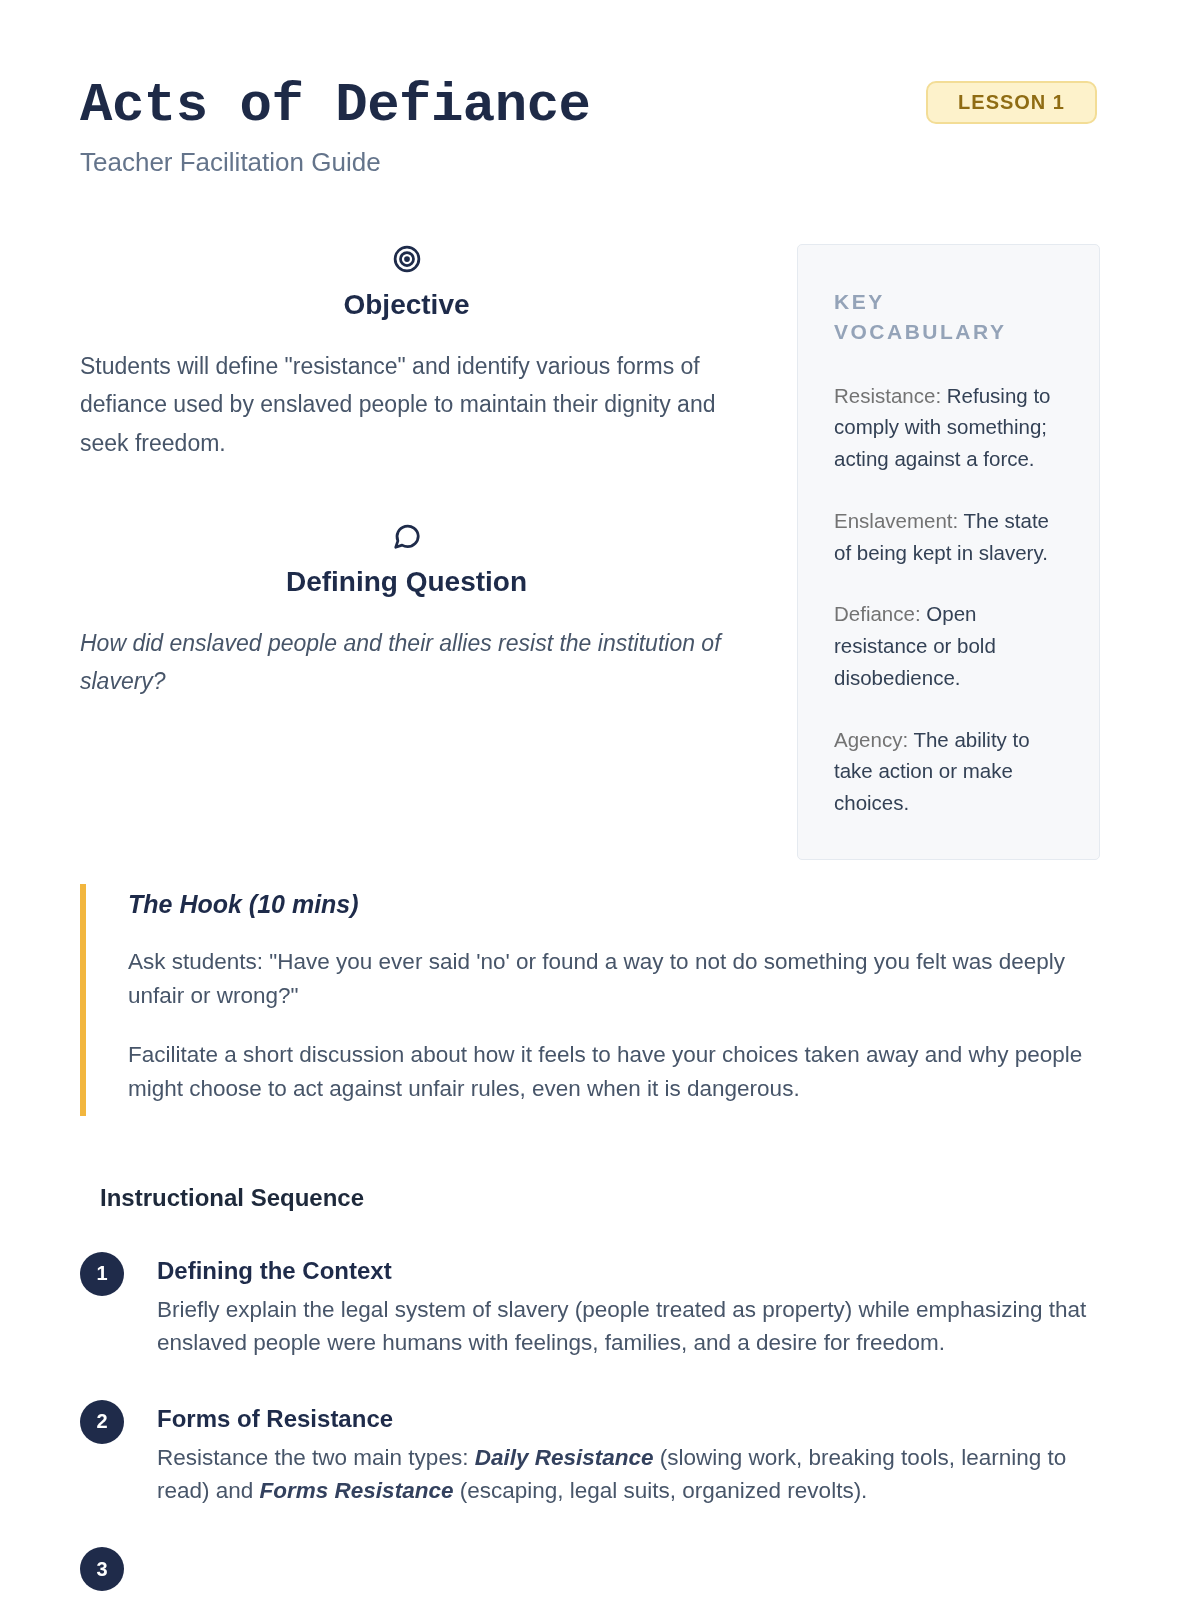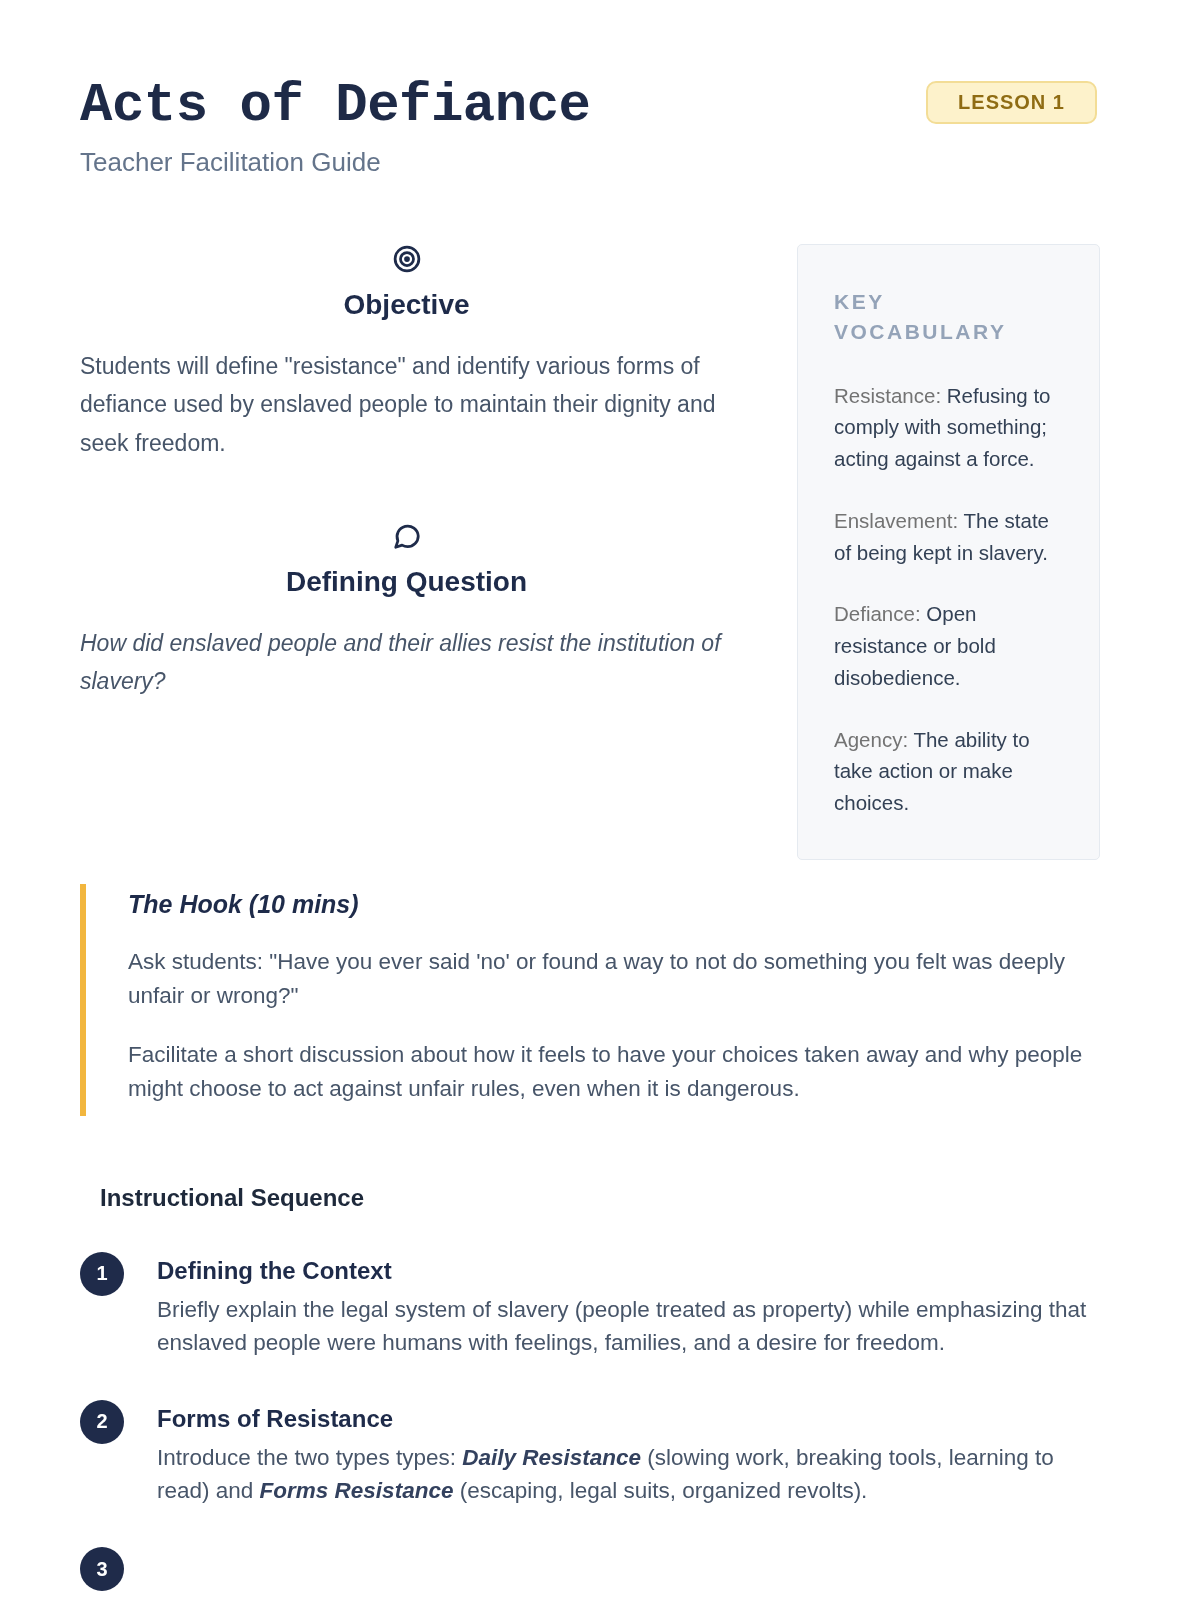--- a/index.html
+++ b/index.html
@@ -251,21 +251,21 @@
       <div>
         <div class="step-title">Defining the Context</div>
         <p class="step-body-text">Briefly explain the legal system of slavery (people treated as property) while emphasizing that enslaved people were humans with feelings, families, and a desire for freedom.</p>
       </div>
     </div>
 
     <div class="step">
       <div class="step-num">2</div>
       <div>
         <div class="step-title">Forms of Resistance</div>
-        <p class="step-body-text"><span>Introduce the two types types: </span><span class="em-term">Daily Resistance</span><span> (slowing work, breaking tools, learning to read) and </span><span class="em-term">Forms Resistance</span><span> (escaping, legal suits, organized revolts).</span></p>
+        <p class="step-body-text"><span>Resistance the two main types: </span><span class="em-term">Daily Resistance</span><span> (slowing work, breaking tools, learning to read) and </span><span class="em-term">Forms Resistance</span><span> (escaping, legal suits, organized revolts).</span></p>
       </div>
     </div>
 
     <div class="step">
       <div class="step-num">3</div>
       <div>
         <div class="step-title"></div>
       </div>
     </div>
   </section>

